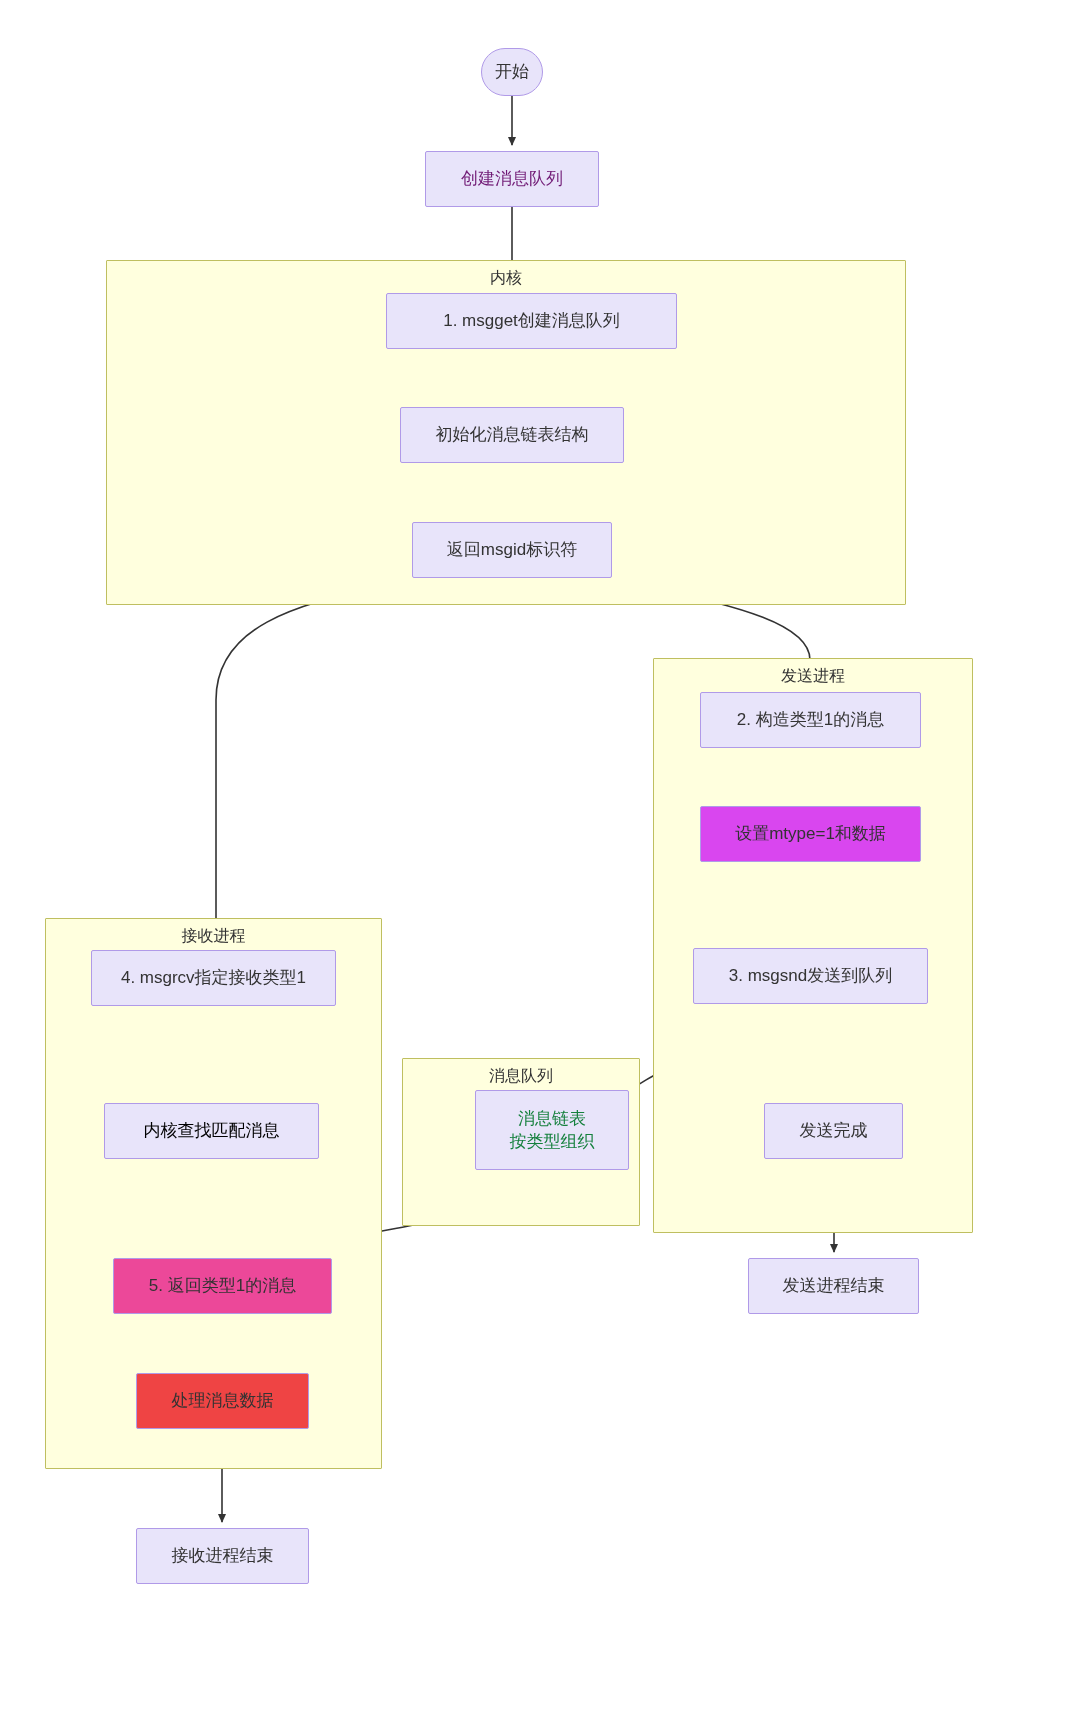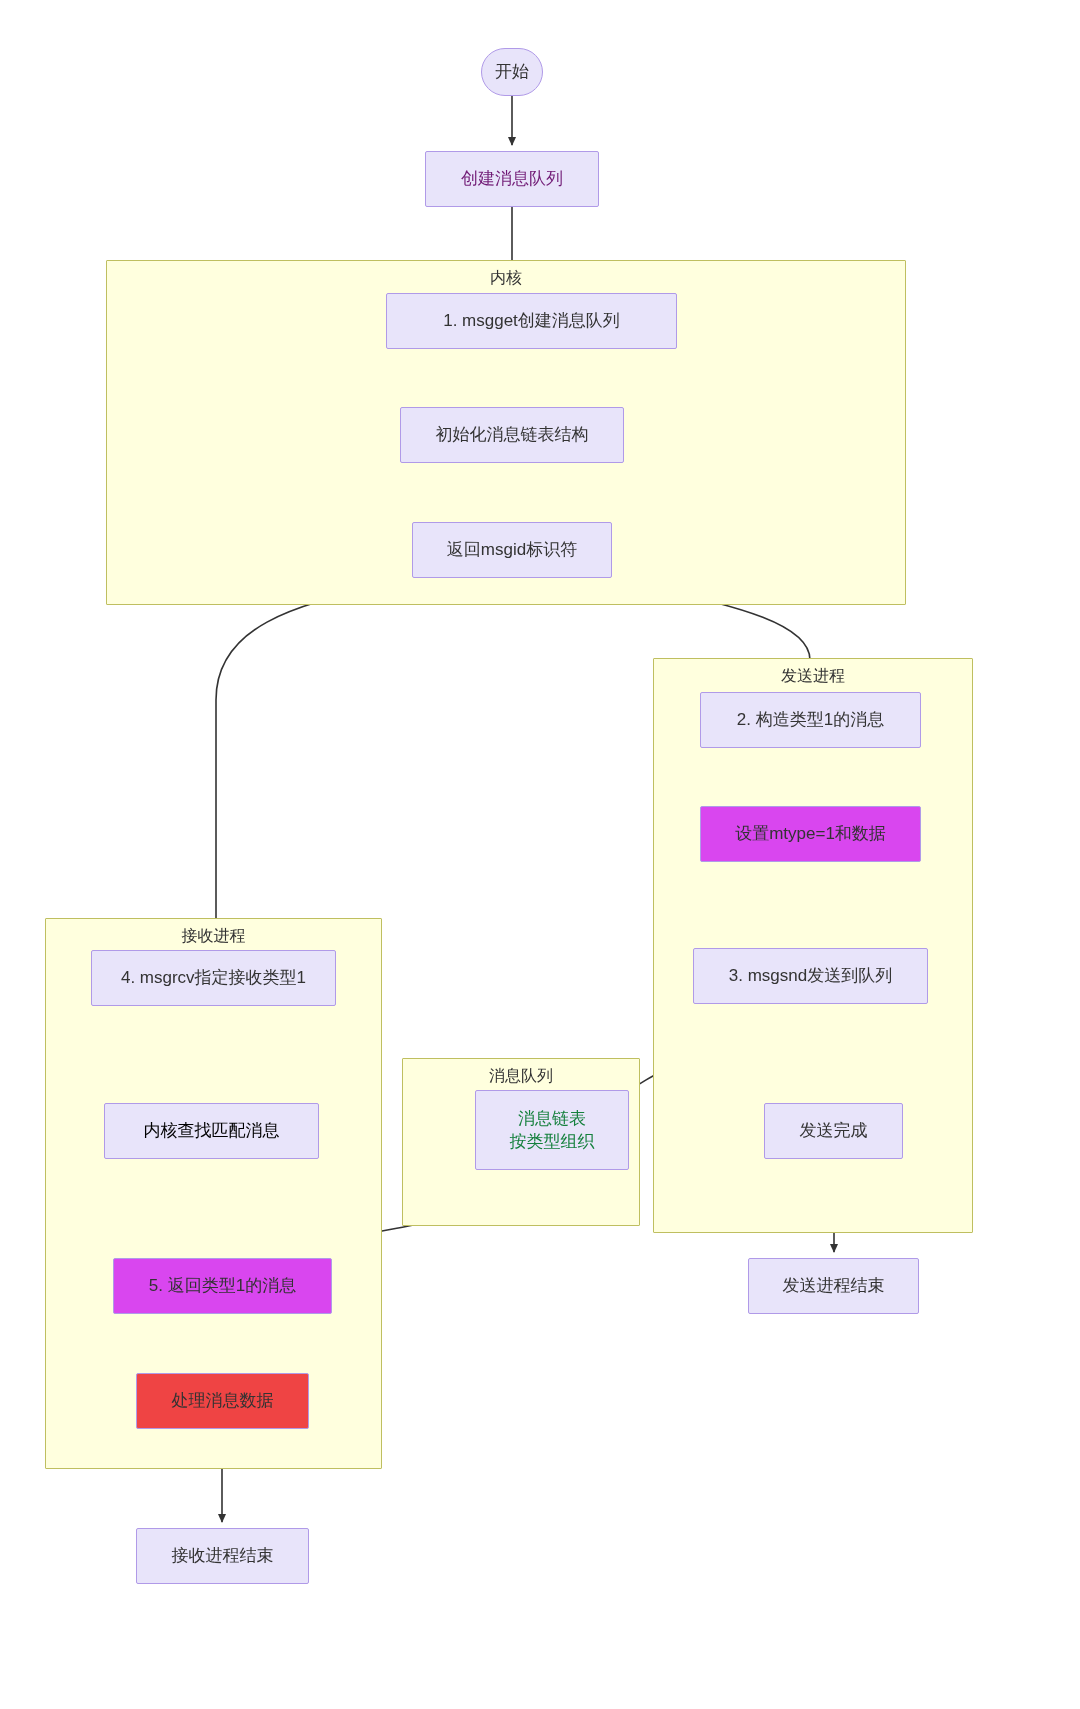--- a/index.html
+++ b/index.html
@@ -106,20 +106,20 @@
       <div class="node" style="left: 386px; top: 293px; width: 291px; height: 56px; background: rgb(232, 228, 250); border-color: rgb(176, 154, 232); color: rgb(51, 51, 51);">1. msgget创建消息队列</div>
       <div class="node" style="left: 400px; top: 407px; width: 224px; height: 56px; background: rgb(232, 228, 250); border-color: rgb(176, 154, 232); color: rgb(51, 51, 51);">初始化消息链表结构</div>
       <div class="node" style="left: 412px; top: 522px; width: 200px; height: 56px; background: rgb(232, 228, 250); border-color: rgb(176, 154, 232); color: rgb(51, 51, 51);">返回msgid标识符</div>
       <div class="node" style="left: 700px; top: 692px; width: 221px; height: 56px; background: rgb(232, 228, 250); border-color: rgb(176, 154, 232); color: rgb(51, 51, 51);">2. 构造类型1的消息</div>
       <div class="node" style="left: 700px; top: 806px; width: 221px; height: 56px; background: #d946ef; border-color: rgb(176, 154, 232); color: rgb(51, 51, 51);">设置mtype=1和数据</div>
       <div class="node" style="left: 693px; top: 948px; width: 235px; height: 56px; background: rgb(232, 228, 250); border-color: rgb(176, 154, 232); color: rgb(51, 51, 51);">3. msgsnd发送到队列</div>
       <div class="node" style="left: 764px; top: 1103px; width: 139px; height: 56px; background: rgb(232, 228, 250); border-color: rgb(176, 154, 232); color: rgb(51, 51, 51);">发送完成</div>
       <div class="node" style="left: 748px; top: 1258px; width: 171px; height: 56px; background: rgb(232, 228, 250); border-color: rgb(176, 154, 232); color: rgb(51, 51, 51);">发送进程结束</div>
       <div class="node" style="left: 91px; top: 950px; width: 245px; height: 56px; background: rgb(232, 228, 250); border-color: rgb(176, 154, 232); color: rgb(51, 51, 51);">4. msgrcv指定接收类型1</div>
       <div class="node" style="left: 104px; top: 1103px; width: 215px; height: 56px; background: rgb(232, 228, 250); border-color: rgb(176, 154, 232); color: #000000;">内核查找匹配消息</div>
-      <div class="node" style="left: 113px; top: 1258px; width: 219px; height: 56px; background: #d946ef; border-color: rgb(176, 154, 232); color: rgb(51, 51, 51);">5. 返回类型1的消息</div>
+      <div class="node" style="left: 113px; top: 1258px; width: 219px; height: 56px; background: #ec4899; border-color: rgb(176, 154, 232); color: rgb(51, 51, 51);">5. 返回类型1的消息</div>
       <div class="node" style="left: 136px; top: 1373px; width: 173px; height: 56px; background: #ef4444; border-color: rgb(176, 154, 232); color: rgb(51, 51, 51);">处理消息数据</div>
       <div class="node" style="left: 136px; top: 1528px; width: 173px; height: 56px; background: rgb(232, 228, 250); border-color: rgb(176, 154, 232); color: rgb(51, 51, 51);">接收进程结束</div>
       <div class="node" style="left: 441px; top: 1090px; width: 154px; height: 80px; background: rgb(232, 228, 250); border-color: rgb(176, 154, 232); color: #15803d; margin-left: 34px;">消息链表
 按类型组织</div>
     </div>
 
 </div>
 
 </body></html>

